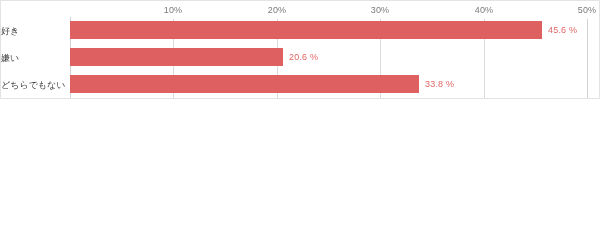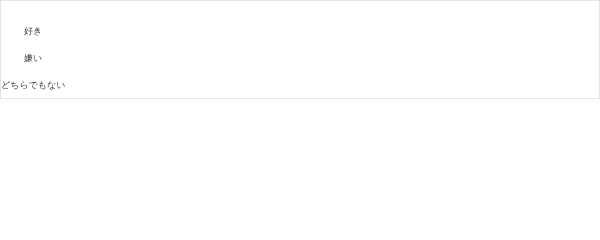--- a/index.html
+++ b/index.html
@@ -58,21 +58,21 @@
     letter-spacing: 0.2px;
   }
 
   
   .cat-label {
     position: absolute;
     right: 604px;           
     font-size: 9px;
     color: #3c3c3c;
     white-space: nowrap;
-    text-align: center;
+    text-align: left;
   }
   .cat-layer {
     position: absolute;
     left: 0;
     top: 0;
     width: 64px;
     height: 99px;
   }
   .cat-layer .cat-label {
     right: 0;
@@ -101,13 +101,37 @@
 <body>
 
 <div id="chart-root">
 
   <div class="cat-layer">
     <div class="cat-label" style="top: 24px; color: rgb(60, 60, 60);">好き</div>
     <div class="cat-label" style="top: 78px; color: rgb(60, 60, 60);">どちらでもない</div>
     <div class="cat-label" style="top: 51px; color: rgb(60, 60, 60);">嫌い</div>
   </div>
 
+  <div class="plot">
+
+    <div class="gridline axis-start" style="left:0px;"></div>
+    <div class="gridline" style="left:103px;"></div>
+    <div class="gridline" style="left:207px;"></div>
+    <div class="gridline" style="left:310px;"></div>
+    <div class="gridline" style="left:414px;"></div>
+    <div class="gridline axis-end" style="left:517px;"></div>
+
+    <div class="tick-label" style="left: 103px; color: rgb(122, 122, 122);">10%</div>
+    <div class="tick-label" style="left: 207px; color: rgb(122, 122, 122);">20%</div>
+    <div class="tick-label" style="left: 310px; color: rgb(122, 122, 122);">30%</div>
+    <div class="tick-label" style="left: 414px; color: rgb(122, 122, 122);">40%</div>
+    <div class="tick-label" style="left: 517px; color: rgb(122, 122, 122);">50%</div>
+
+    <div class="bar" style="top: 20px; width: 472px; background: rgb(223, 96, 96);"></div>
+    <div class="bar" style="top: 47px; width: 213px; background: rgb(223, 96, 96);"></div>
+    <div class="bar" style="top: 74px; width: 349px; background: rgb(223, 96, 96);"></div>
+
+    <div class="value-label" style="left: 478px; top: 24px; color: rgb(224, 101, 101);">45.6 %</div>
+    <div class="value-label" style="left: 219px; top: 51px; color: rgb(224, 101, 101);">20.6 %</div>
+    <div class="value-label" style="left: 355px; top: 78px; color: rgb(224, 101, 101);">33.8 %</div>
+
+  </div>
 </div>
 
 </body></html>

